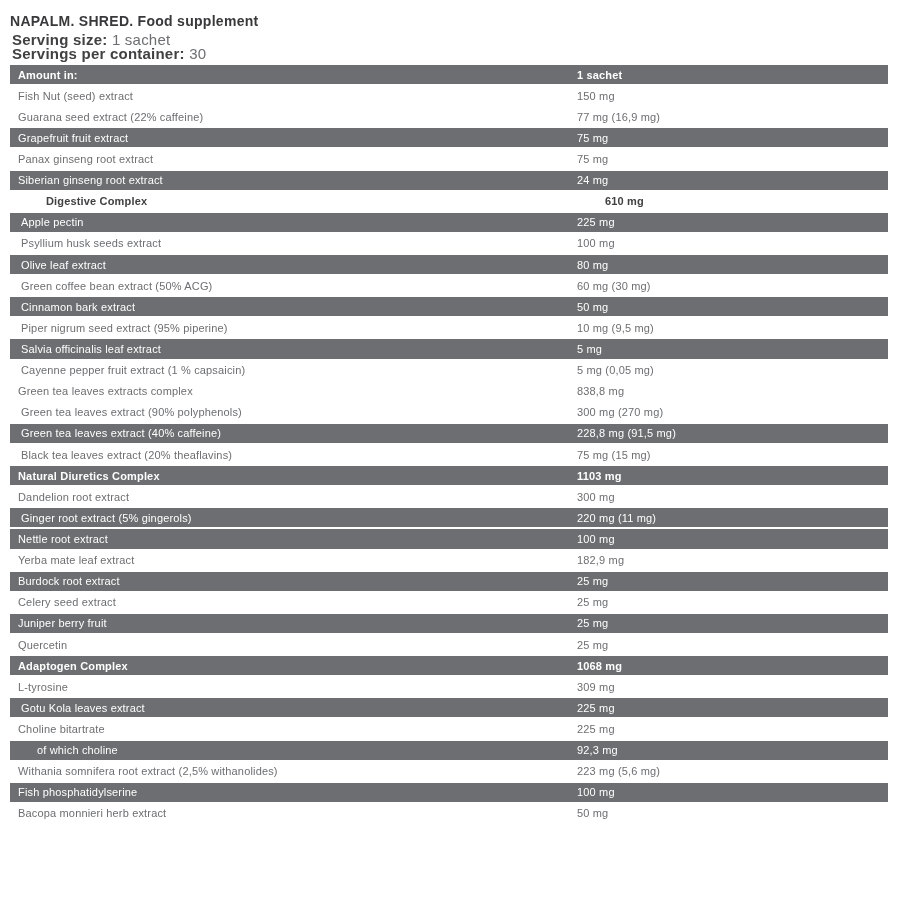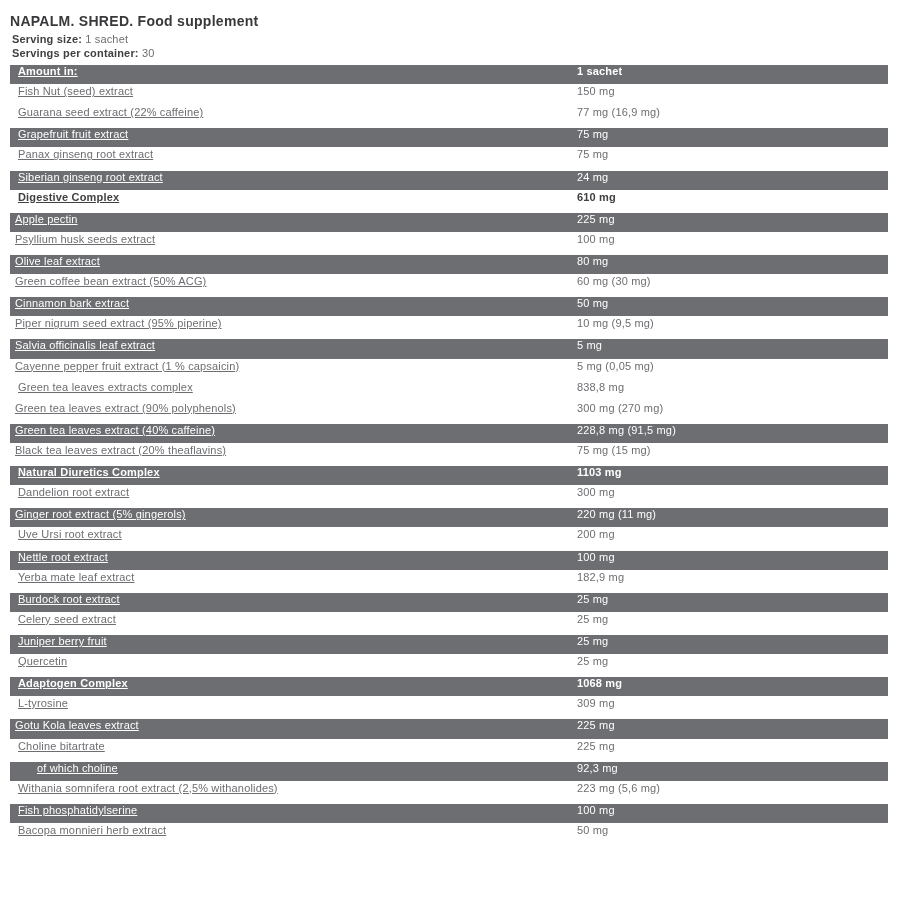--- a/index.html
+++ b/index.html
@@ -17,49 +17,48 @@
   }
   .page{position:relative;width:900px;height:909px;overflow:hidden;background:#fff;}
 
   .title{
     position:absolute;left:10px;top:13px;
     font-size:14px;font-weight:700;color:var(--title-text);
     letter-spacing:0.02em;
   }
   .serving-block{
     position:absolute;left:12px;top:33px;
-    font-size:11px;line-height:13.5px;letter-spacing:0.015em;
+    font-size:15px;line-height:13.5px;letter-spacing:0.015em;
   }
   .serving-line .lbl{font-weight:700;color:var(--bold-text);}
   .serving-line .val{color:var(--row-light-text);}
 
   .facts-table{
     position:absolute;left:10px;top:64px;width:878px;
   }
   .row{
     position:relative;height:21.12px;
-    display:flex;
+    display:flex;align-items:center;
     font-size:11px;letter-spacing:0.015em;
     color:var(--row-light-text);
     background:#ffffff;
     box-sizing:border-box;
-    text-decoration:underline;
   }
   .row .label{padding-left:8px;white-space:nowrap;}
   .row .value{position:absolute;left:567px;white-space:nowrap;}
   .row.dark{
     background:var(--row-dark-bg);
     color:var(--row-dark-text);
     border-top:1.5px solid #ffffff;
     border-bottom:1.5px solid #ffffff;
   }
   .row.bold{font-weight:700;}
-  .row.bold:not(.dark){color:var(--bold-text);}
+  .row.bold:not(.dark){color:var(--bold-text);margin-left:28px;}
   .row.header-row{font-weight:700;}
-  .row.indent-1 .label{padding-left:5px;}
+  .row.indent-1 .label{padding-left:11px;}
   .row.indent-2 .label{padding-left:27px;}
 </style>
 </head>
 <body>
 
 <div class="page">
 
   <div class="title">NAPALM. SHRED. Food supplement</div>
 
   <div class="serving-block">
@@ -156,24 +155,20 @@
     <span class="value">1103 mg</span>
   </div>
         <div class="row">
     <span class="label">Dandelion root extract</span>
     <span class="value">300 mg</span>
   </div>
         <div class="row dark indent-1">
     <span class="label">Ginger root extract (5% gingerols)</span>
     <span class="value">220 mg (11 mg)</span>
   </div>
-        <div class="row">
-    <span class="label">Uve Ursi root extract</span>
-    <span class="value">200 mg</span>
-  </div>
         <div class="row dark">
     <span class="label">Nettle root extract</span>
     <span class="value">100 mg</span>
   </div>
         <div class="row">
     <span class="label">Yerba mate leaf extract</span>
     <span class="value">182,9 mg</span>
   </div>
         <div class="row dark">
     <span class="label">Burdock root extract</span>

